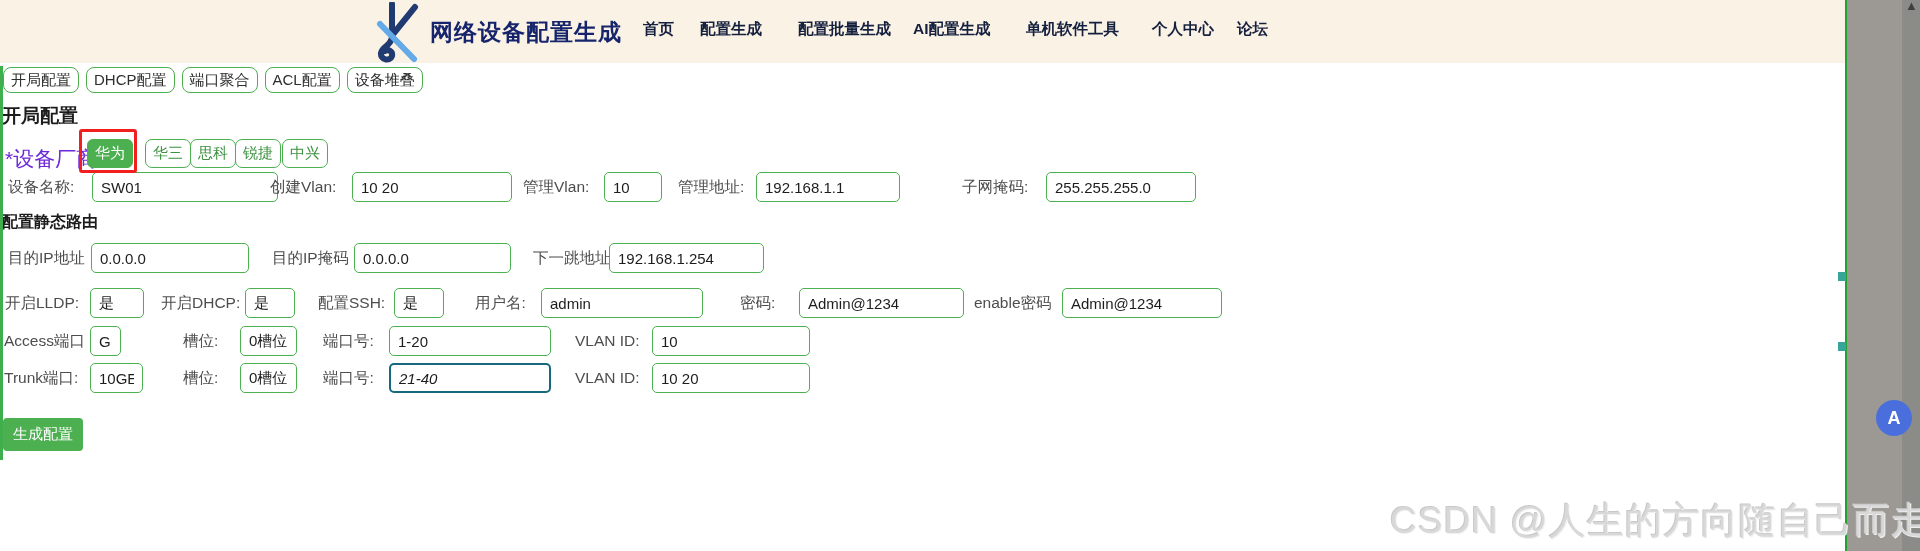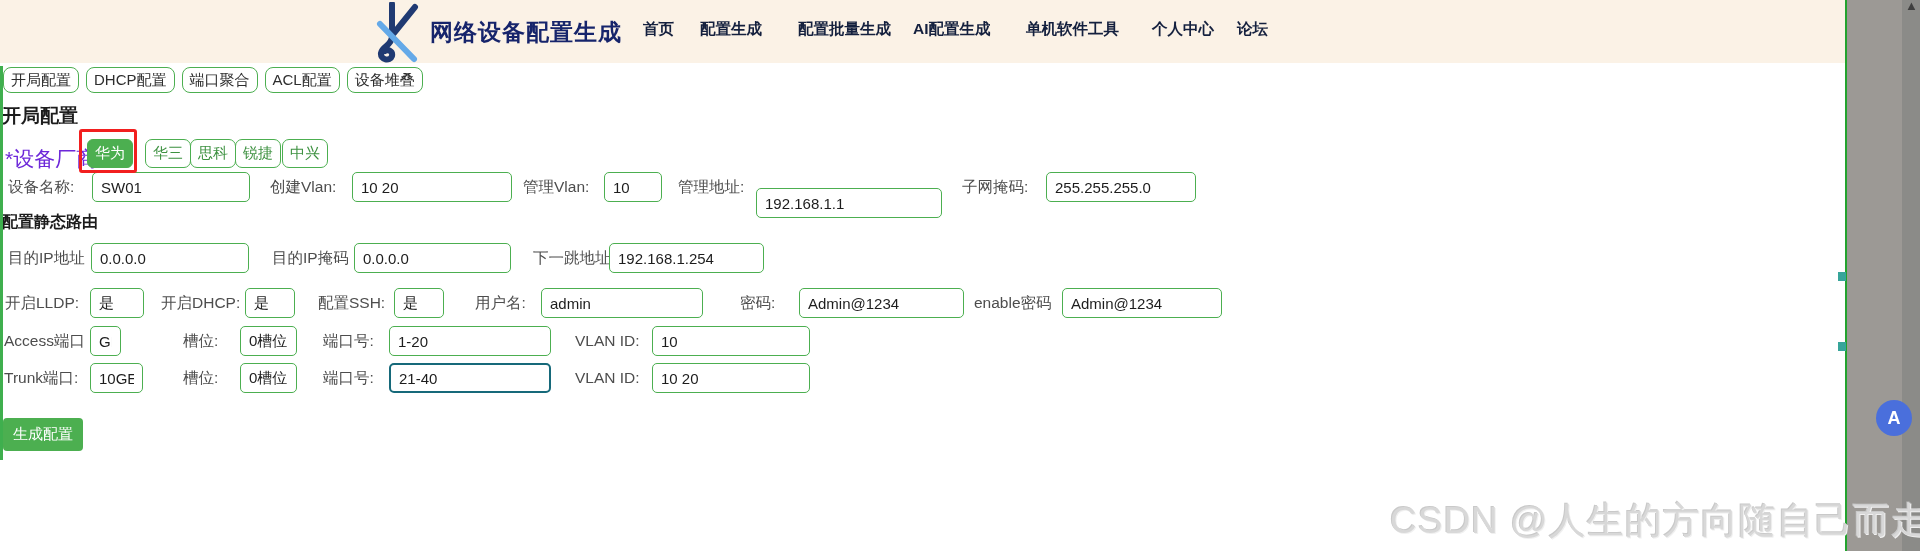--- a/index.html
+++ b/index.html
@@ -25,21 +25,21 @@
   .vendor-btn { position:absolute; top:139px; height:29px; border:1.5px solid #4caf50; border-radius:7px;
                 background:#fff; color:#3d9140; font-size:15px; padding:0 7px; cursor:pointer; }
   .vendor-btn.selected { background:#4caf50; color:#fff; border-color:#4caf50; border-radius:6px; }
 
   .sec-heading { position:absolute; left:2px; font-size:16px; font-weight:bold; color:#1c1c1c; }
 
   .f-label { position:absolute; color:#4d4d4d; font-size:15.5px; line-height:30px; white-space:nowrap; }
   .f-input { position:absolute; height:30px; border:1.5px solid #4caf50; border-radius:5px;
              font-size:15px; color:#1d1d1d; padding:0 8px; background:#fff; outline:none;
              font-family:"Liberation Sans","DejaVu Sans",sans-serif; }
-  .f-input.focused { border:2px solid #16697a; }
+  .f-input.focused { border:2px solid #16697a;font-style:italic; }
 
   .generate-btn { position:absolute; left:3px; top:418px; width:80px; height:33px; background:#4caf50;
                   color:#fff; border:none; border-radius:4px; font-size:15px; cursor:pointer; }
 
   
   .left-accent { position:absolute; left:0; top:66px; width:3px; height:394px; background:#3faf4e; }
   .right-green-line { position:absolute; left:1845px; top:0; width:2px; height:551px; background:#22a32e; z-index:4; }
   .gray-strip { position:absolute; left:1847px; top:0; width:55px; height:551px; background:#9c9995; z-index:3; }
   .scrollbar { position:absolute; left:1902px; top:0; width:18px; height:551px; background:#8b8b88; z-index:3; }
   .scroll-arrow { position:absolute; left:1905px; top:-2px; color:#3f3f3f; font-size:13px; z-index:5; }
@@ -84,27 +84,27 @@
 
   <div class="vendor-label">*设备厂商:</div>
   <div class="vendor-highlight"></div>
   <button class="vendor-btn selected" style="left:87px;">华为</button>
   <button class="vendor-btn" style="left:145px;">华三</button>
   <button class="vendor-btn" style="left:190px;">思科</button>
   <button class="vendor-btn" style="left:235px;">锐捷</button>
   <button class="vendor-btn" style="left:282px;">中兴</button>
 
   <span class="f-label" style="left:8px; top:172px;">设备名称:</span>
-  <input class="f-input" style="left: 92px; top: 172px; width: 158px;" value="SW01">
+  <input class="f-input" style="left: 92px; top: 172px; width: 186px;" value="SW01">
   <span class="f-label" style="left:270px; top:172px;text-align:right;">创建Vlan:</span>
   <input class="f-input" style="left: 352px; top: 172px; width: 160px;" value="10 20">
   <span class="f-label" style="left:523px; top:172px;">管理Vlan:</span>
   <input class="f-input" style="left: 604px; top: 172px; width: 58px;" value="10">
   <span class="f-label" style="left:678px; top:172px;">管理地址:</span>
-  <input class="f-input" style="left: 756px; top: 188px; width: 186px;" value="192.168.1.1">
+  <input class="f-input" style="left: 756px; top: 172px; width: 144px;" value="192.168.1.1">
   <span class="f-label" style="left:962px; top:172px;">子网掩码:</span>
   <input class="f-input" style="left: 1046px; top: 172px; width: 150px;" value="255.255.255.0">
 
   <div class="sec-heading" style="top:212px;">配置静态路由</div>
   <span class="f-label" style="left:8px; top:243px;">目的IP地址</span>
   <input class="f-input" style="left: 91px; top: 243px; width: 158px;" value="0.0.0.0">
   <span class="f-label" style="left:272px; top:243px;">目的IP掩码</span>
   <input class="f-input" style="left: 354px; top: 243px; width: 157px;" value="0.0.0.0">
   <span class="f-label" style="left:533px; top:243px;">下一跳地址:</span>
   <input class="f-input" style="left: 609px; top: 243px; width: 155px;" value="192.168.1.254">

